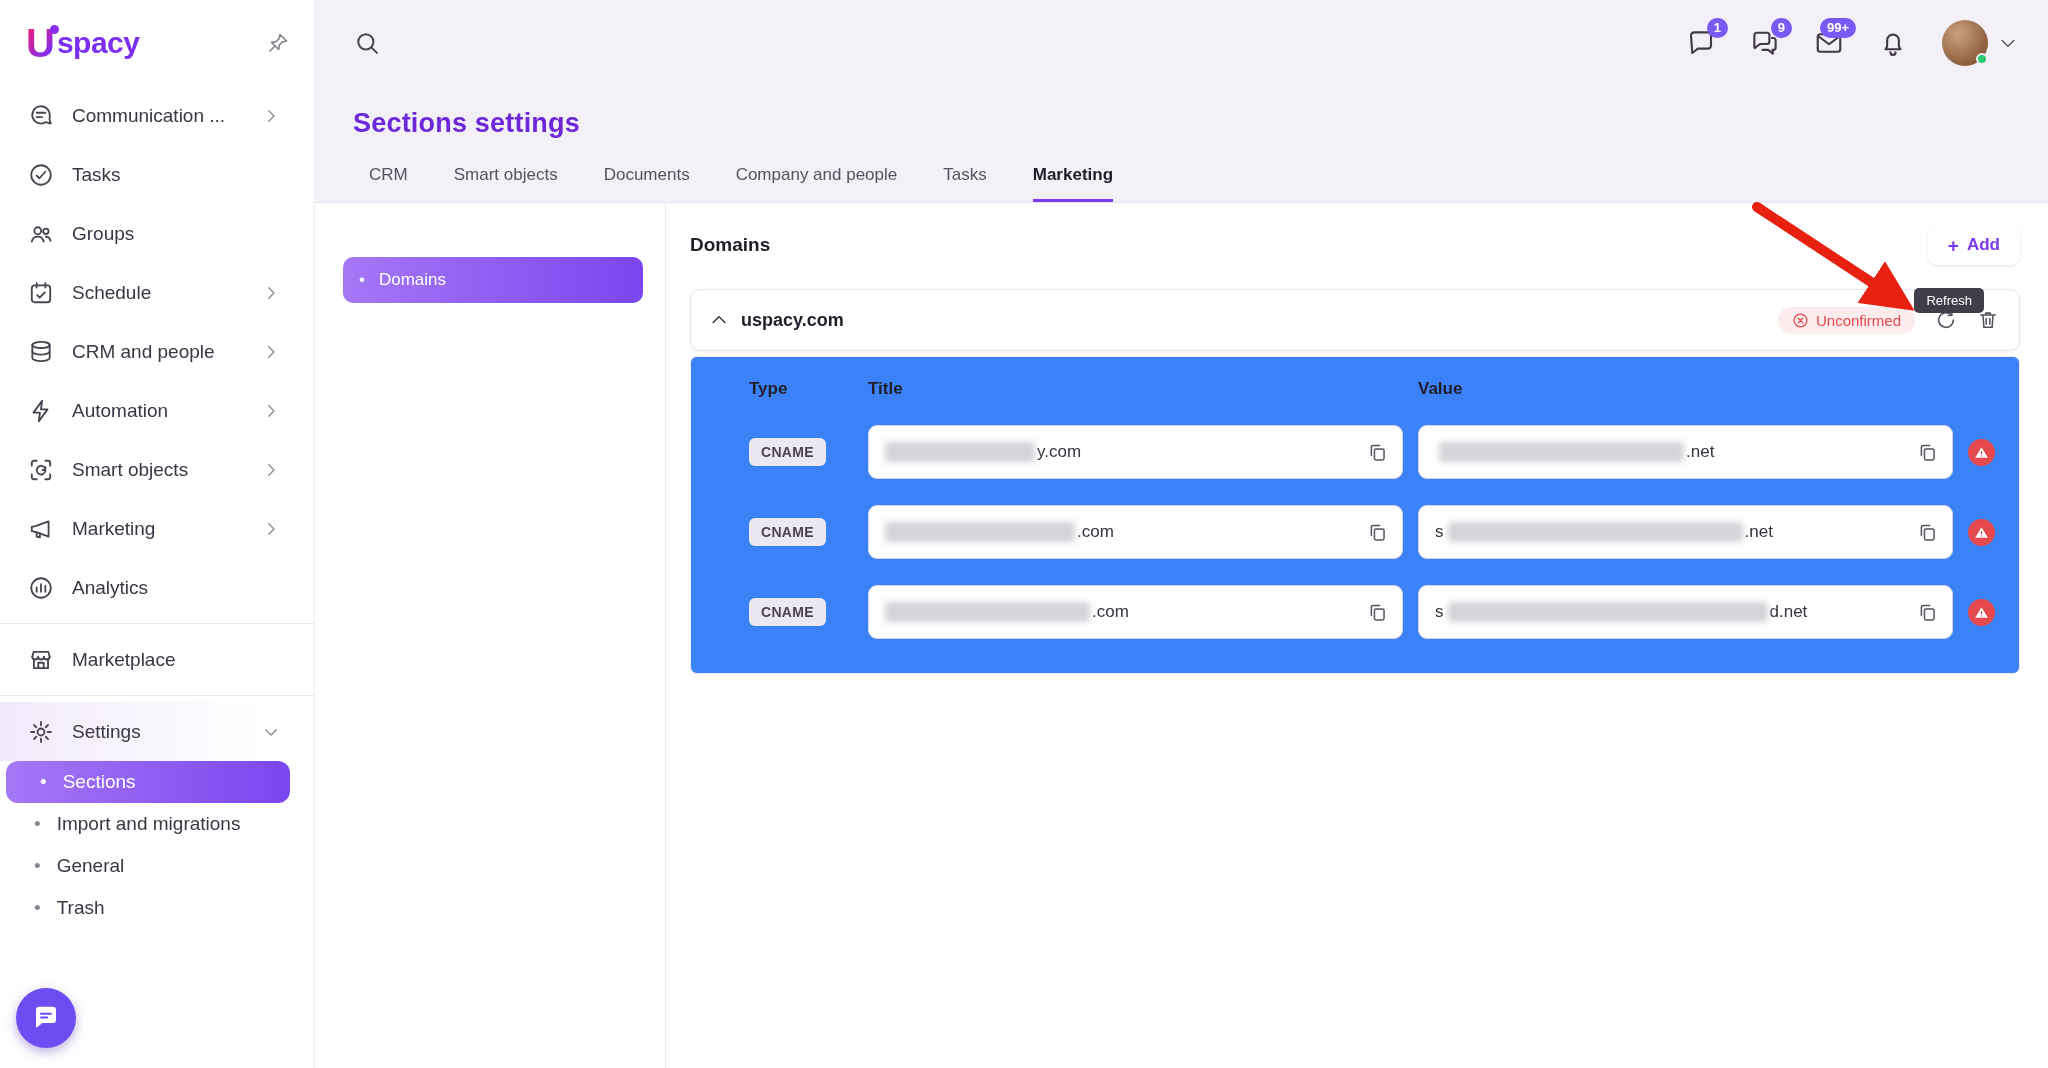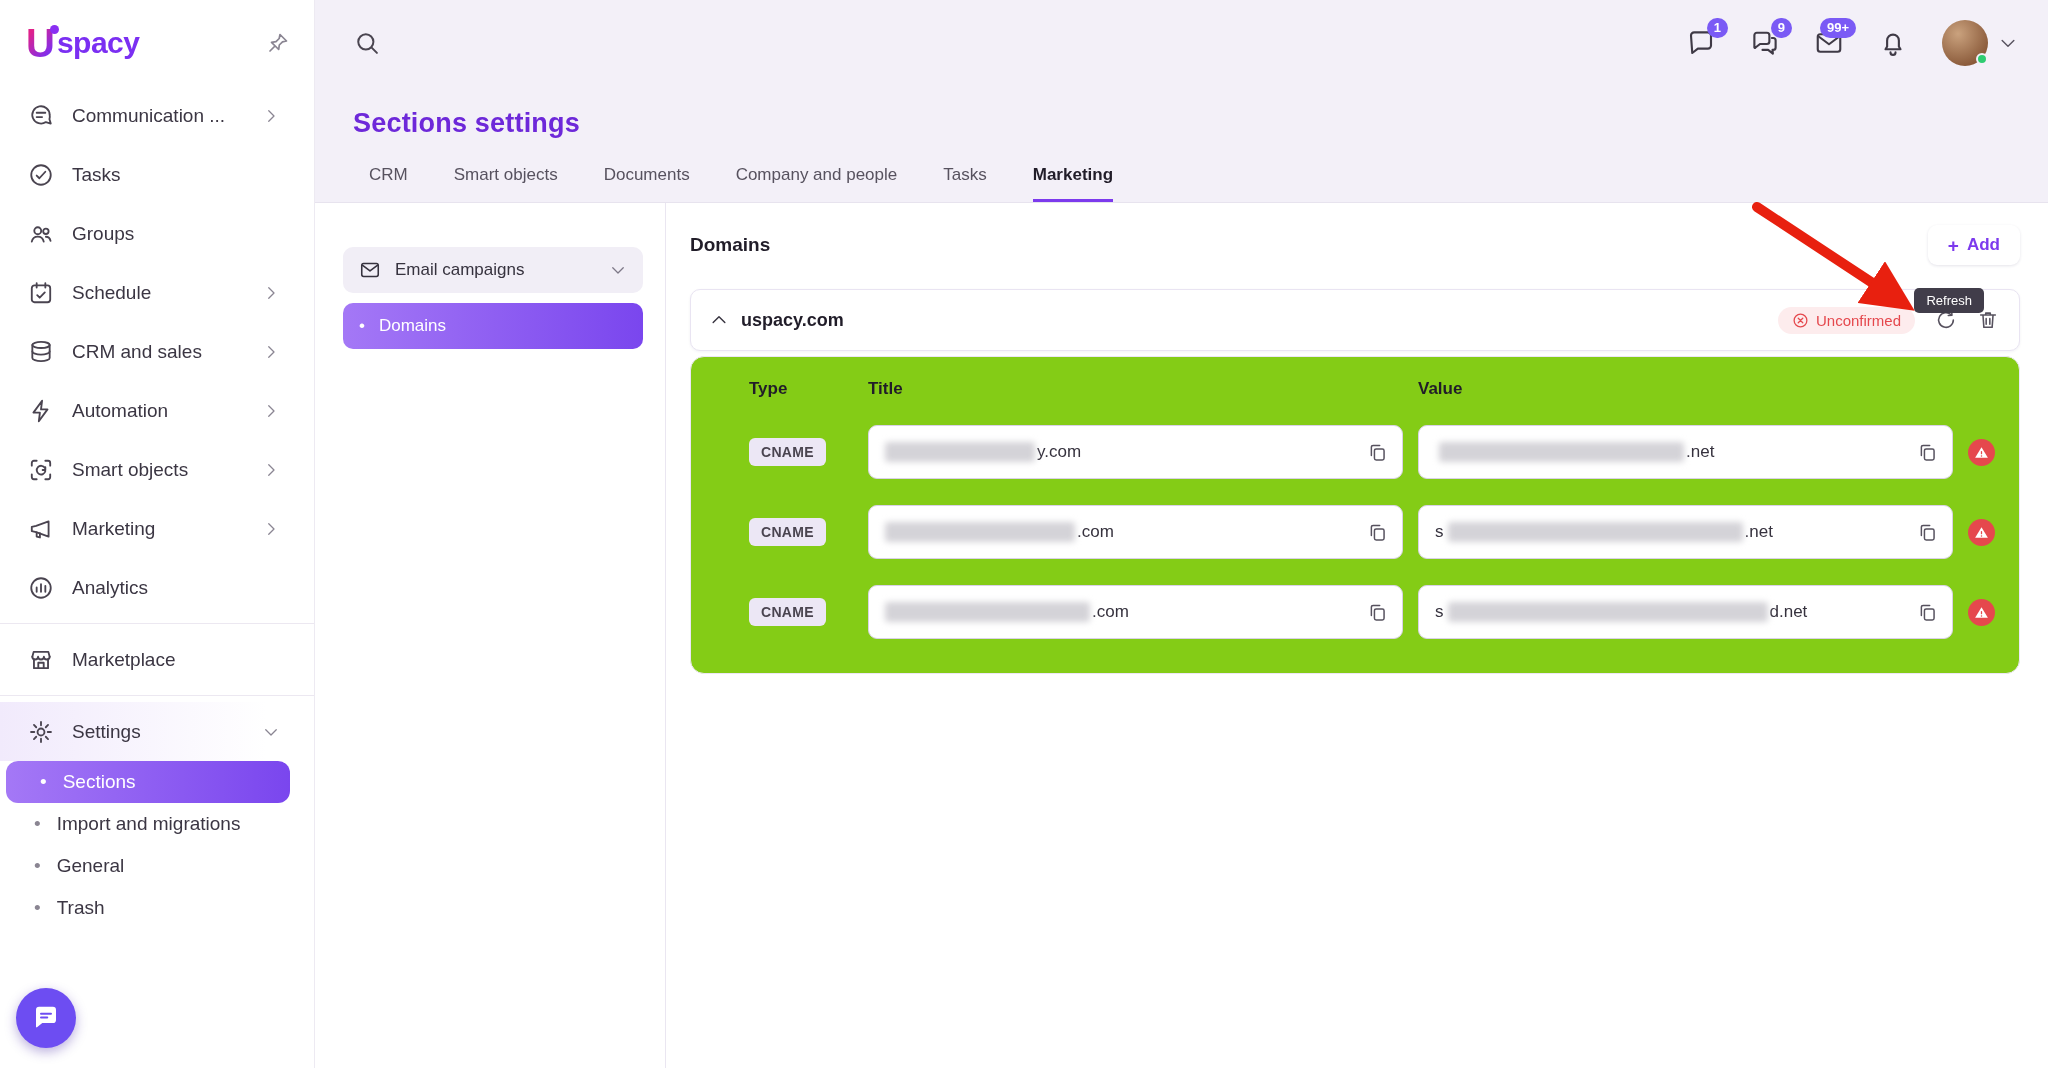--- a/index.html
+++ b/index.html
@@ -59,21 +59,21 @@
   .add-plus { font-size:19px; font-weight:700; line-height:1; }
 
   .domain-card { margin-top:24px; }
   .card-header { height:62px; background:#fff; border:1px solid #e9e4f2; border-radius:10px; box-shadow:0 1px 3px rgba(40,30,80,.06); display:flex; align-items:center; padding:0 20px 0 18px; position:relative; }
   .collapse-btn { color:#37333f; display:flex; cursor:pointer; margin-right:12px; }
   .domain-name { font-size:18px; font-weight:700; color:#211d29; }
   .card-actions { margin-left:auto; display:flex; align-items:center; gap:20px; }
   .status-pill { display:flex; align-items:center; gap:7px; color:#e5484d; background:#fdeced; border-radius:15px; padding:5px 14px; font-size:15px; }
   .icon-btn { color:#56515e; display:flex; cursor:pointer; }
 
-  .card-body { margin-top:5px; background:#84cc16; border:1px solid #ece6f5; border-radius:14px; padding:22px 26px 34px 58px; }
+  .card-body { margin-top:5px; background:#3b82f6; border:1px solid #ece6f5; border-radius:7px; padding:22px 26px 34px 58px; }
   .dtable { display:grid; grid-template-columns:104px 535px 535px 40px; column-gap:15px; row-gap:26px; align-items:center; }
   .th { font-size:17px; font-weight:700; color:#211d29; }
   .type-pill { justify-self:start; background:#ece7f5; color:#4a4450; font-size:14px; font-weight:600; border-radius:6px; padding:6px 12px; letter-spacing:.3px; }
   .val-box { height:54px; background:#fff; border:1px solid #d9d2e6; border-radius:9px; display:flex; align-items:center; padding:0 14px 0 16px; }
   .blur-block { height:20px; background:#d4d3d8; border-radius:3px; filter:blur(3px); margin-right:2px; flex:0 0 auto; }
   .suffix { font-size:17px; color:#36323e; white-space:nowrap; }
   .prefix { font-size:17px; color:#36323e; margin-right:4px; }
   .copy-btn { margin-left:auto; color:#56515e; display:flex; cursor:pointer; }
   .warn-circle { width:27px; height:27px; border-radius:50%; background:#e5484d; display:flex; align-items:center; justify-content:center; }
 
@@ -148,21 +148,21 @@
           </span>
       </div>
       <div class="nav-item">
         <span class="nicon">
             <svg class="stroke-icon" width="26" height="26" viewBox="0 0 24 24">
               <ellipse cx="12" cy="5.5" rx="8" ry="2.8"></ellipse>
               <path d="M4 5.5v6c0 1.6 3.6 2.9 8 2.9s8-1.3 8-2.9v-6"></path>
               <path d="M4 11.5v6c0 1.6 3.6 2.9 8 2.9s8-1.3 8-2.9v-6"></path>
             </svg>
           </span>
-        <span>CRM and sales</span>
+        <span>CRM and people</span>
         <span class="chev">
             <svg class="stroke-icon" width="18" height="18" viewBox="0 0 24 24">
               <path d="M9 5l7 7-7 7"></path>
             </svg>
           </span>
       </div>
       <div class="nav-item">
         <span class="nicon">
             <svg class="stroke-icon" width="26" height="26" viewBox="0 0 24 24">
               <path d="M13 2.5L5 13.5h6l-1 8 8-11h-6z"></path>
@@ -321,32 +321,20 @@
         <div class="tab">Documents</div>
         <div class="tab">Company and people</div>
         <div class="tab">Tasks</div>
         <div class="tab active">Marketing</div>
       </div>
     </div>
 
     <div class="workarea">
 
       <div class="subnav">
-        <div class="subnav-pill">
-          <svg class="stroke-icon" width="22" height="22" viewBox="0 0 24 24">
-              <rect x="3" y="5" width="18" height="14" rx="2"></rect>
-              <path d="M4 7l8 6 8-6"></path>
-            </svg>
-          <span>Email campaigns</span>
-          <span class="chev">
-              <svg class="stroke-icon" width="18" height="18" viewBox="0 0 24 24">
-                <path d="M5 9l7 7 7-7"></path>
-              </svg>
-            </span>
-        </div>
         <div class="subnav-active">
           <span class="bullet"></span>
           <span>Domains</span>
         </div>
       </div>
 
       <div class="panel">
         <div class="panel-top">
           <span class="panel-heading">Domains</span>
           <button class="add-btn">

